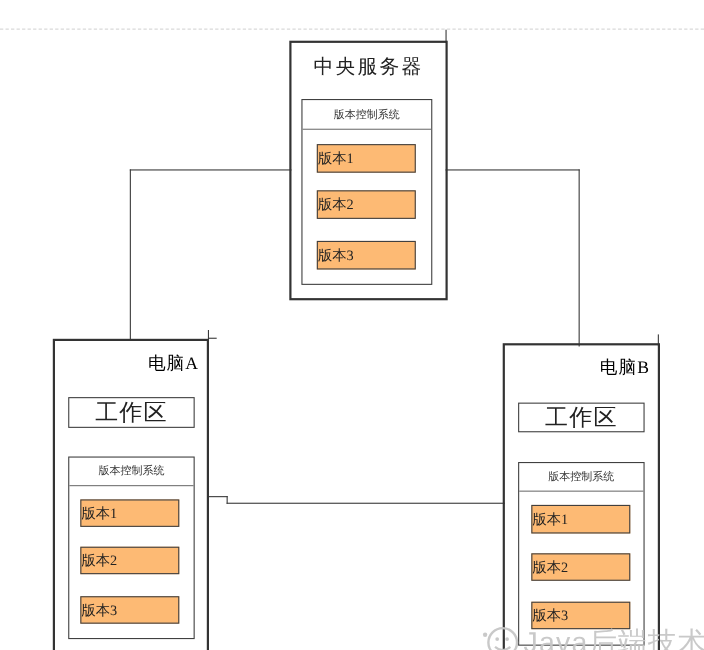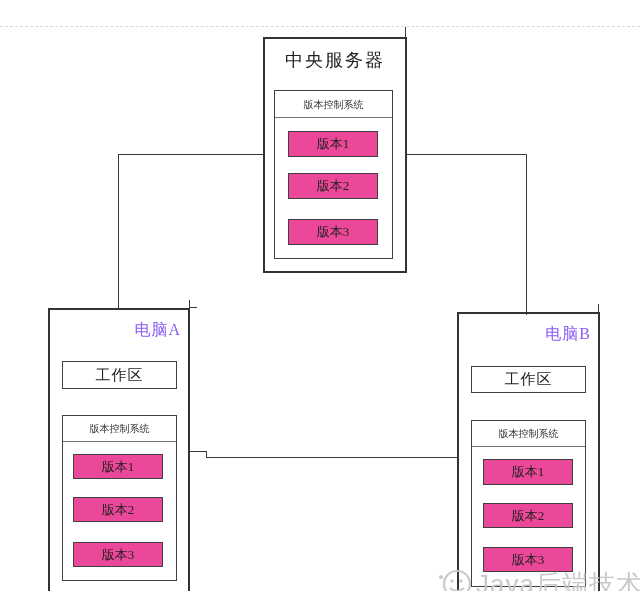--- a/index.html
+++ b/index.html
@@ -33,35 +33,35 @@
   .box-inner{
     position:absolute;border:1px solid #404040;background:#fff;
   }
   .vcs-header{
     border-bottom:1px solid #737373;
     text-align:center;
     font-size:10px;
     color:#333;
   }
   .vbox{
-    position:absolute;border:1px solid #404040;background:#ec4899;
-    text-align:center;font-size:13px;color:#222;
+    position:absolute;border:1px solid #404040;background:#fdba74;
+    text-align:left;font-size:13px;color:#222;
   }
 
   .server-title{
     padding-top:9px;text-align:center;
     font-size:18px;letter-spacing:2px;color:#222;
   }
   .pc-title{
     padding-top:10px;padding-right:7px;text-align:right;
-    font-size:16px;letter-spacing:1px;color:#8b5cf6;
+    font-size:16px;letter-spacing:1px;color:#000000;
   }
   .workspace{
     position:absolute;border:1px solid #404040;background:#fff;
-    text-align:center;font-size:15px;letter-spacing:1px;color:#222;
+    text-align:center;font-size:21px;letter-spacing:1px;color:#222;
   }
 
   
   .watermark{
     position:absolute;left:437px;top:542px;height:36px;
     display:flex;align-items:center;gap:3px;
     color:#c7c7c7;z-index:6;
     font-family:"Liberation Sans","DejaVu Sans",sans-serif;
     opacity:.95;pointer-events:none;
   }

